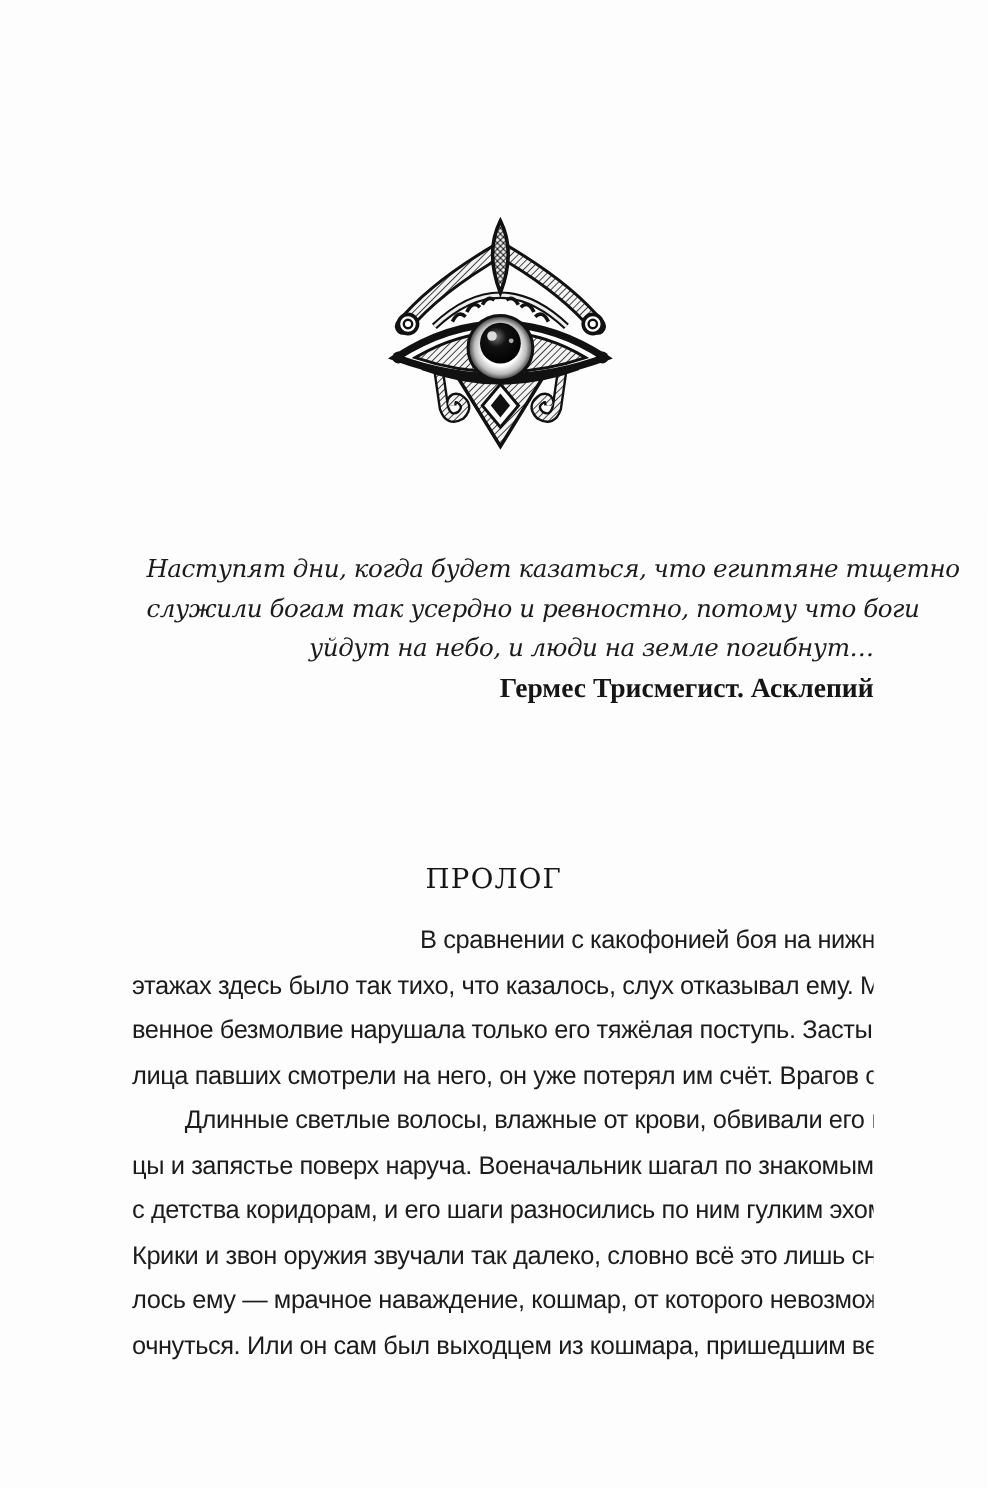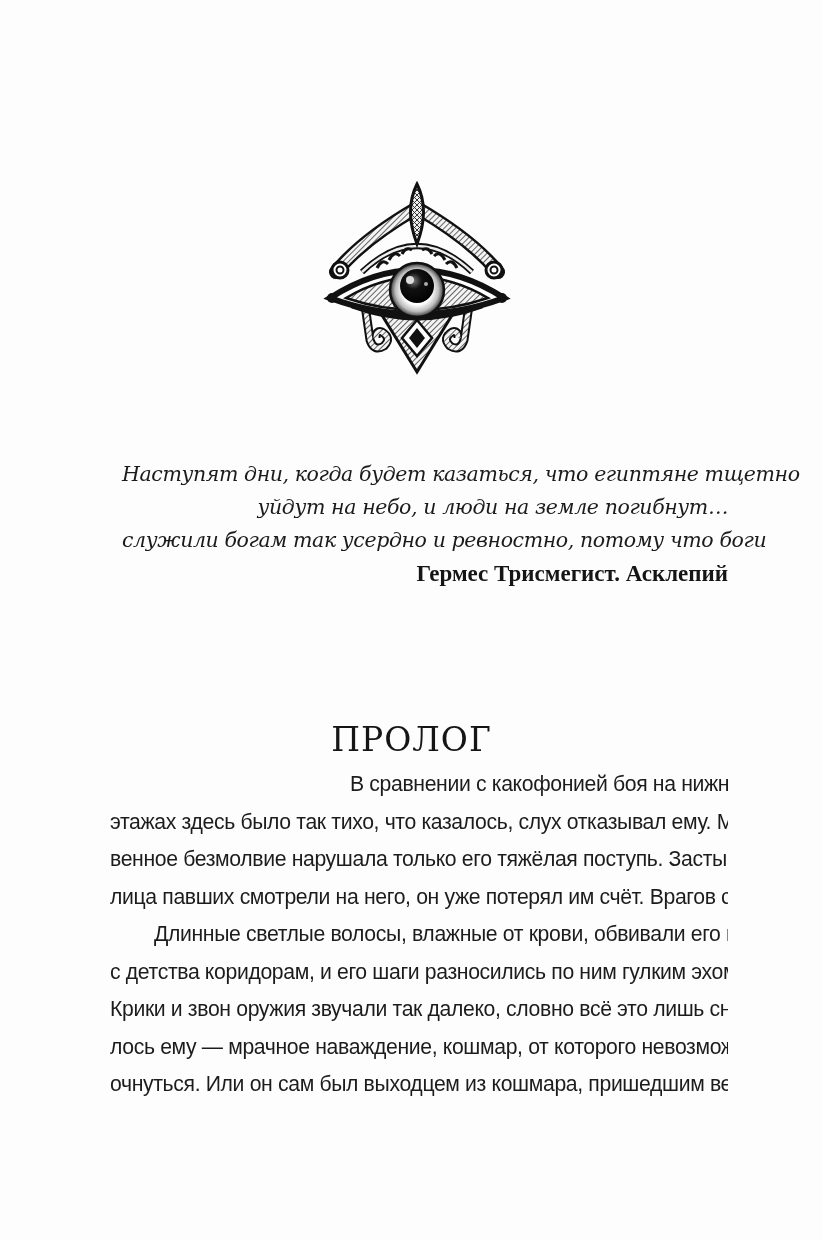--- a/index.html
+++ b/index.html
@@ -2,21 +2,21 @@
 <html><head>
 <meta charset="utf-8">
 <style>
   html, body { margin: 0; padding: 0; background: #ffffff; }
   body { width: 823px; height: 1240px; position: relative; overflow: hidden; color: #1a1a1a; }
   .page { position: absolute; left: 0; top: 0; width: 823px; height: 1240px; background: #fdfdfd; }
   .emblem { position: absolute; left: 322px; top: 180px; width: 190px; height: 195px; }
   .epigraph { position: absolute; left: 110px; width: 618px; top: 458px; text-align: right; }
   .epi-line { font-family: "DejaVu Serif", "Liberation Serif", serif; font-style: italic; font-size: 20.5px; line-height: 33px; letter-spacing: -0.4px; color: #1b1b1b; white-space: nowrap; margin-left: 12px; }
   .epi-attr { font-family: "Liberation Serif", "DejaVu Serif", serif; font-weight: bold; font-size: 23px; line-height: 33px; color: #151515; white-space: nowrap; }
-  .chapter-title { position: absolute; left: 0; width: 823px; top: 688px; text-align: center; font-family: "DejaVu Serif", "Liberation Serif", serif; font-size: 33px; letter-spacing: 1px; font-weight: normal; color: #151515; margin-top: 32px; }
+  .chapter-title { position: absolute; left: 0; width: 823px; top: 688px; text-align: center; font-family: "DejaVu Serif", "Liberation Serif", serif; font-size: 23px; letter-spacing: 1px; font-weight: normal; color: #151515; margin-top: 32px; }
   .body-text { position: absolute; left: 110px; width: 618px; top: 765px; font-family: "Liberation Sans", "DejaVu Sans", sans-serif; font-size: 21.2px; line-height: 37.5px; color: #1c1c1c; }
   .line { display: block; text-align: justify; text-align-last: justify; white-space: nowrap; height: 37.5px; overflow: hidden; letter-spacing: -0.35px; }
   .line.last { text-align-last: left; }
   .line.indent-big { padding-left: 240px; }
   .line.indent { padding-left: 44px; }
 </style>
 </head>
 <body>
 
 <div class="page">
@@ -85,36 +85,37 @@
       <circle cx="88" cy="100" r="4" fill="#ddd"></circle>
       <circle cx="104" cy="104" r="2" fill="#aaa"></circle>
 
       <circle cx="10" cy="118" r="5" fill="#111"></circle>
       <circle cx="180" cy="118" r="5" fill="#111"></circle>
     </svg>
   </div>
 
   <div class="epigraph">
     <div class="epi-line">Наступят дни, когда будет казаться, что египтяне тщетно</div>
+    <div class="epi-line">служили богам так усердно и ревностно, потому что боги</div>
     <div class="epi-line">уйдут на небо, и люди на земле погибнут…</div>
-    <div class="epi-line">служили богам так усердно и ревностно, потому что боги</div>
     <div class="epi-attr">Гермес Трисмегист. Асклепий</div>
   </div>
 
   <h1 class="chapter-title">ПРОЛОГ</h1>
 
   <div class="body-text">
     <div>
       <span class="line indent-big">В сравнении с какофонией боя на нижних</span>
       <span class="line">этажах здесь было так тихо, что казалось, слух отказывал ему. Мерт-</span>
       <span class="line">венное безмолвие нарушала только его тяжёлая поступь. Застывшие</span>
       <span class="line">лица павших смотрели на него, он уже потерял им счёт. Врагов сре-</span>
     </div>
     <div>
       <span class="line indent">Длинные светлые волосы, влажные от крови, обвивали его паль-</span>
+      <span class="line">цы и запястье поверх наруча. Военачальник шагал по знакомым</span>
       <span class="line">с детства коридорам, и его шаги разносились по ним гулким эхом.</span>
       <span class="line">Крики и звон оружия звучали так далеко, словно всё это лишь сни-</span>
       <span class="line">лось ему — мрачное наваждение, кошмар, от которого невозможно</span>
       <span class="line">очнуться. Или он сам был выходцем из кошмара, пришедшим вер-</span>
     </div>
   </div>
 
 </div>
 
 </body></html>

